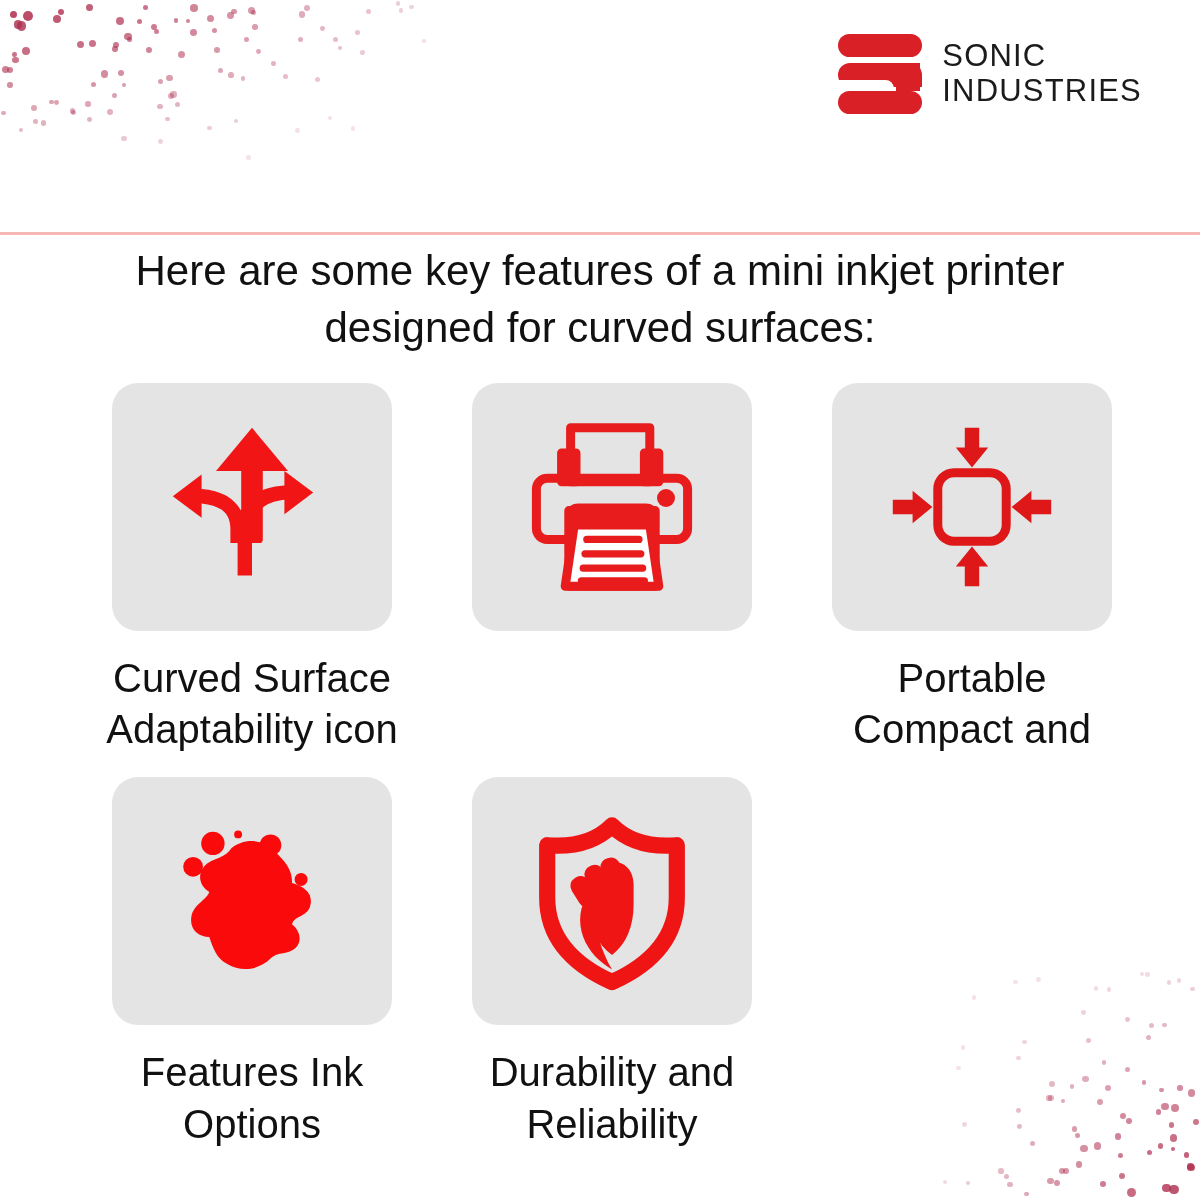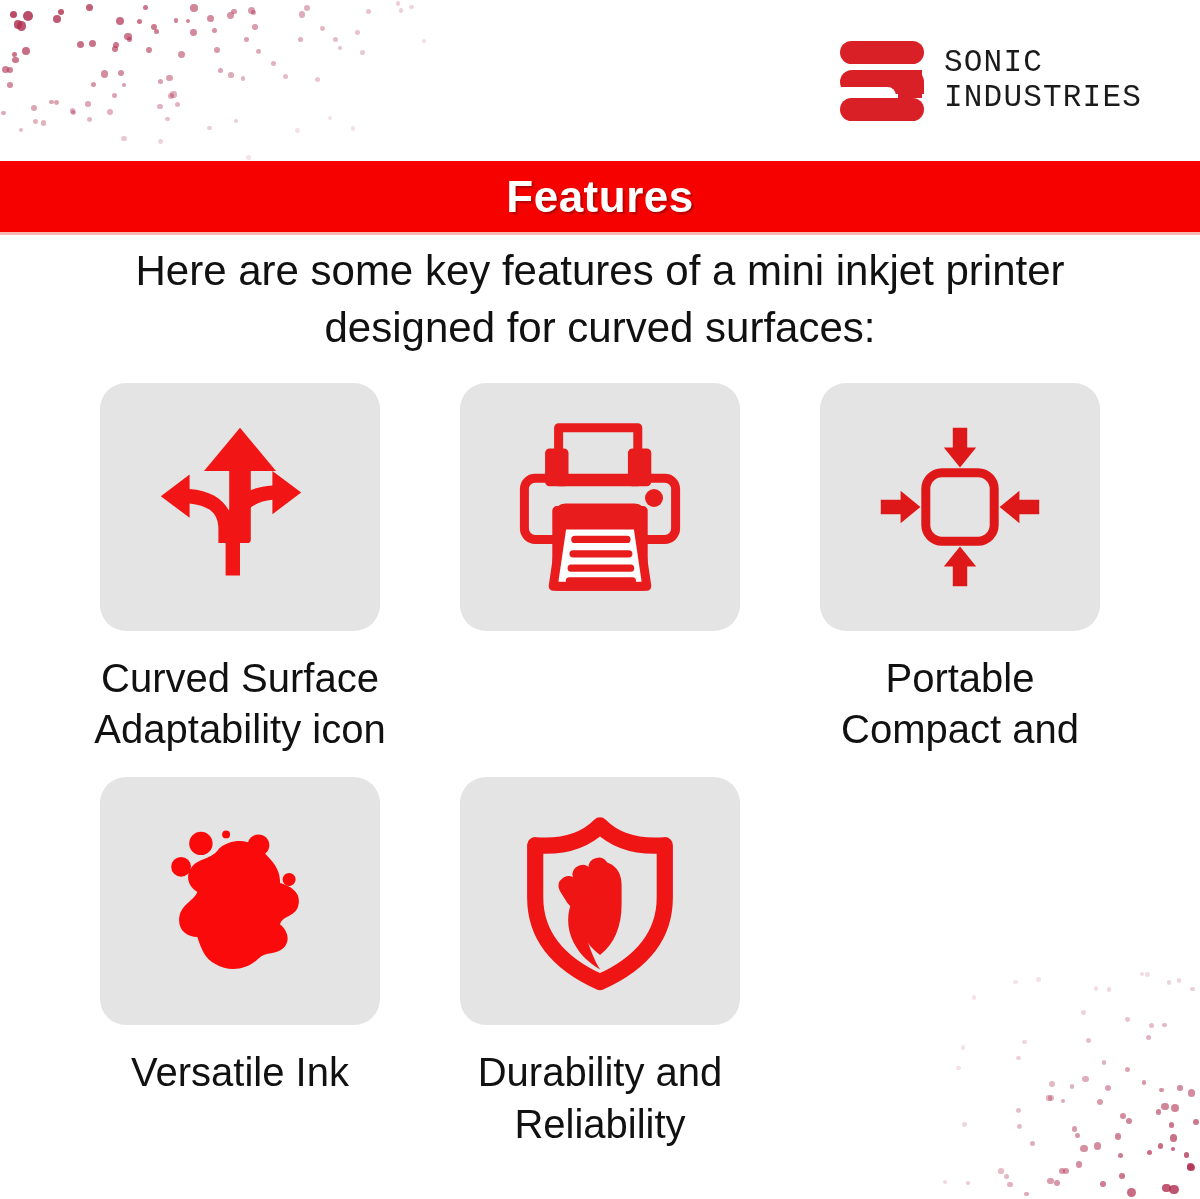--- a/index.html
+++ b/index.html
@@ -17,21 +17,21 @@
   }
 
   
   .dots { position: absolute; pointer-events: none; }
   .dots .d { position: absolute; border-radius: 50%; }
   #dots-tl { left: 0; top: 0; width: 430px; height: 160px; }
   #dots-br { right: 0; bottom: 0; width: 260px; height: 230px; }
 
   
   #header {
-    position: absolute; left: 0; top: 8px; width: 1200px; height: 161px; font-family: Liberation Mono, monospace;
+    position: absolute; left: 0; top: 1px; width: 1200px; height: 161px;
   }
   #logo {
     position: absolute; right: 58px; top: 31px;
     display: flex; align-items: center; gap: 20px;
   }
   #logo-mark {
     width: 86px; height: 84px; position: relative;
   }
   #logo-mark .bar {
     position: absolute; background: #D92027; border-radius: 999px;
@@ -75,21 +75,21 @@
 
   
   #subtitle {
     position: absolute; left: 60px; top: 243px; width: 1080px;
     text-align: center; color: #111111;
     font-size: 42px; line-height: 1.35;
   }
 
   
   #grid {
-    position: absolute; left: 60px; top: 383px; width: 1080px;
+    position: absolute; left: 72px; top: 383px; width: 1080px;
   }
   .row { display: flex; }
   .cell { width: 360px; display: flex; flex-direction: column; align-items: center; }
   .tile {
     width: 280px; height: 248px;
     background: #E4E4E4; border-radius: 26px;
     display: flex; align-items: center; justify-content: center;
   }
   .tile svg { display: block; }
   .caption {
@@ -286,23 +286,20 @@
         <span class="notch"></span>
         <span class="bar bottom"></span>
       </div>
       <div id="logo-text">
         <span class="l">SONIC</span>
         <span class="l">INDUSTRIES</span>
       </div>
     </div>
   </div>
 
-  <div id="banner">
-    <span id="banner-title">Features</span>
-  </div>
   <div id="banner-underline"></div>
 
   <div id="subtitle">Here are some key features of a mini inkjet printer designed for curved surfaces:</div>
 
   <div id="grid">
 
     <div class="row">
 
       <div class="cell">
         <div class="tile">
@@ -379,21 +376,22 @@
               <circle cx="28" cy="18" r="6.5"></circle>
               <circle cx="17" cy="31" r="5.5"></circle>
               <circle cx="60" cy="19" r="6"></circle>
               <circle cx="42" cy="13" r="2.2"></circle>
               <circle cx="77" cy="38" r="3.6"></circle>
               <circle cx="80" cy="48" r="2"></circle>
             </g>
           </svg>
         </div>
         <div class="caption">
-          <div>Versatile Ink</div>
+          <div>Features Ink</div>
+          <div>Options</div>
         </div>
       </div>
 
 
       <div class="cell">
         <div class="tile">
           <svg width="180" height="180" viewBox="0 0 100 100">
             <path d="M50 8 C40 18 26 20 14 19 L14 48 C14 72 30 86 50 95
                      C70 86 86 72 86 48 L86 19 C74 20 60 18 50 8 Z" fill="none" stroke="#F01515" stroke-width="9" stroke-linejoin="round"></path>
             <g fill="#F01515">

